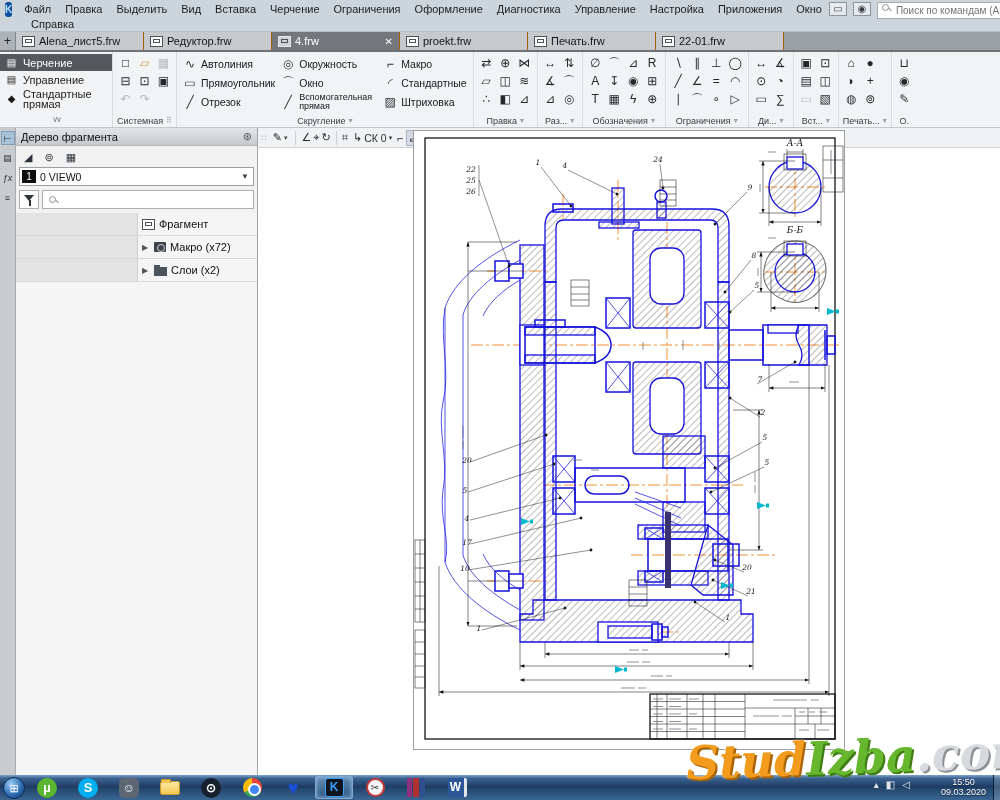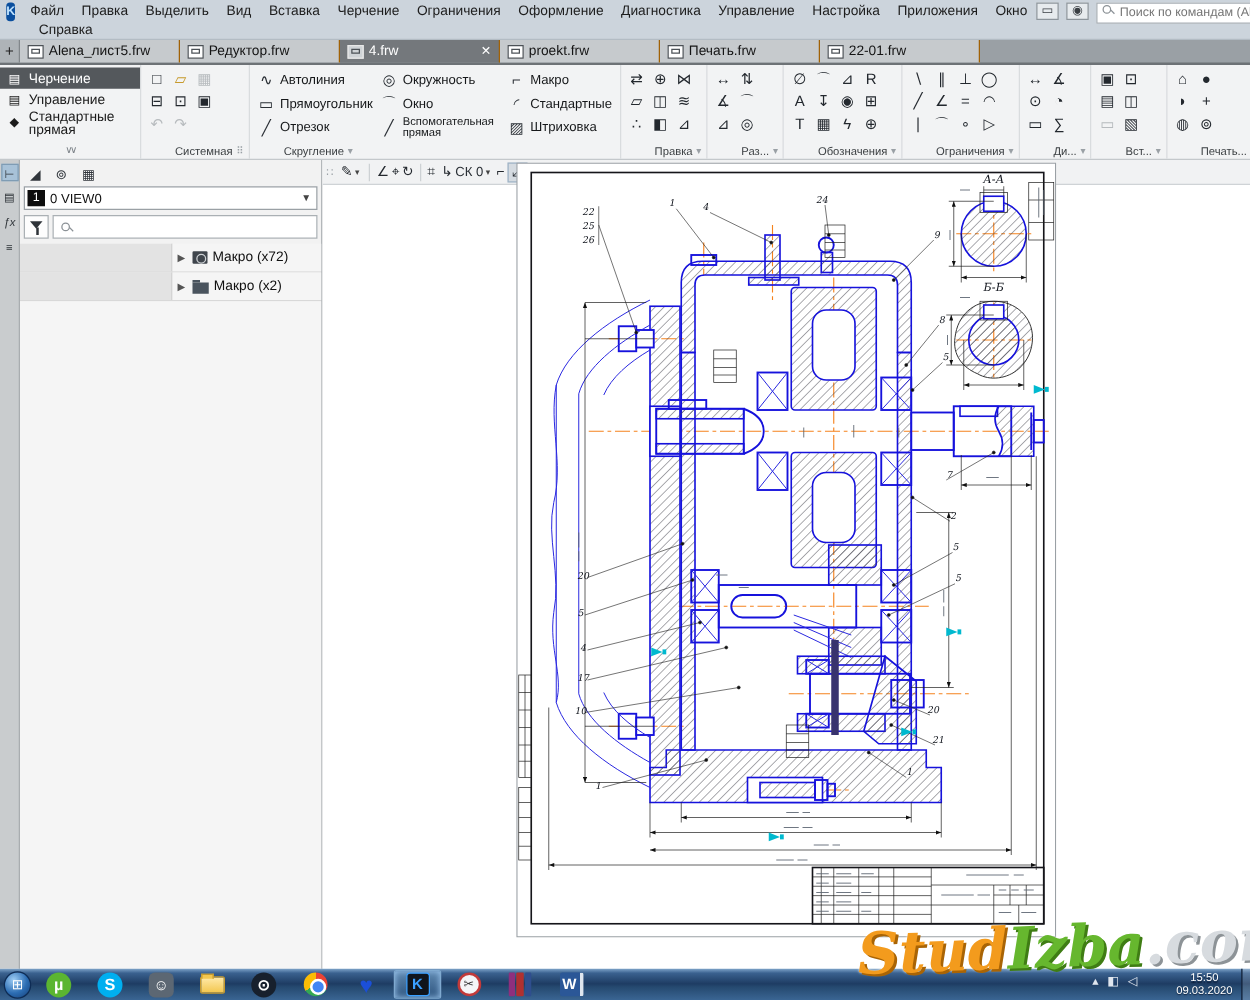--- a/index.html
+++ b/index.html
@@ -38,21 +38,21 @@
 
   
   .ribbon { height:76px; background:#f2f3f4; display:flex; border-bottom:1px solid #c4c8cb; }
   .rnav { width:112px; display:flex; flex-direction:column; padding-top:2px; flex:none; }
   .rnav-item { display:flex; align-items:center; gap:5px; padding:1px 5px; font-size:11px; color:#1b1b1b; min-height:17px; }
   .rnav-item.active { background:#54585c; color:#fff; }
   .rnav-item .ni { font-size:10px; width:13px; text-align:center; }
   .two-line { line-height:10px; }
   .rnav-chevron { margin-top:auto; text-align:center; color:#7c8288; font-size:8px; height:12px; letter-spacing:-2px; }
   .rgroup { border-left:1px solid #d9dcde; display:flex; flex-direction:column; padding:3px 4px 0; flex:none; }
-  .rg-label { height:13px; font-size:9px; color:#3c4043; display:flex; align-items:center; gap:3px;margin-left:23px; }
+  .rg-label { height:13px; font-size:9px; color:#3c4043; display:flex; align-items:center; justify-content:center; gap:3px; }
   .rg-label .drag { color:#9aa0a5; font-size:8px; }
   .ig { display:grid; gap:1px 2px; }
   .ig span { width:17px; height:17px; line-height:17px; font-size:12px; color:#23282e; text-align:center; }
   .ig span.dis { color:#b7bbbe; }
   .gcols { display:flex; gap:2px; }
   .gcol { display:flex; flex-direction:column; gap:2px; }
   .gbtn { display:flex; align-items:center; gap:4px; font-size:10.5px; color:#16181a; height:17px; padding:0 2px; white-space:nowrap; }
   .gbtn .gi { font-size:12px; color:#2a2f35; width:14px; text-align:center; flex:none; }
   .gbtn .small2 { font-size:9px; line-height:9px; white-space:normal; width:78px; }
   .rg-body { flex:1; display:flex; align-items:flex-start; }
@@ -462,51 +462,62 @@
 <div class="mainrow">
 
   <div class="lstrip">
     <span class="on">⊢</span>
     <span>▤</span>
     <span><i style="font-style:italic">ƒx</i></span>
     <span>≡</span>
   </div>
 
   <div class="panel">
+    <div class="phead">
+      <span>Дерево фрагмента</span>
+      <span class="gear">⊛</span>
+    </div>
     <div class="ptools">
       <span>◢</span>
       <span>⊚</span>
       <span>▦</span>
     </div>
     <div class="pview">
       <span class="badge">1</span>
       <span>0 VIEW0</span>
       <span class="caret">▼</span>
     </div>
     <div class="pfilter">
       <span class="funnel"></span>
       <span class="psearch">
         <span class="mag"></span>
       </span>
     </div>
     <div class="ptree">
+      <div class="prow">
+        <div class="cell-l"></div>
+        <div class="cell-r">
+          <span class="doc-ico"></span>
+          <span>Фрагмент</span>
+        </div>
+      </div>
       <div class="prow">
         <div class="cell-l"></div>
         <div class="cell-r">
           <span class="exp">▶</span>
           <span class="i-macro"></span>
           <span>Макро (x72)</span>
         </div>
       </div>
       <div class="prow">
         <div class="cell-l"></div>
         <div class="cell-r">
           <span class="exp">▶</span>
           <span class="i-folder"></span>
-          <span>Макро (x2)</span>
+          <span>Слои (x2)</span>
         </div>
       </div>
     </div>
     <div class="pempty"></div>
   </div>
 
   <div class="canvas">
 
     <div class="pbar">
       <span class="grip">∷</span>

